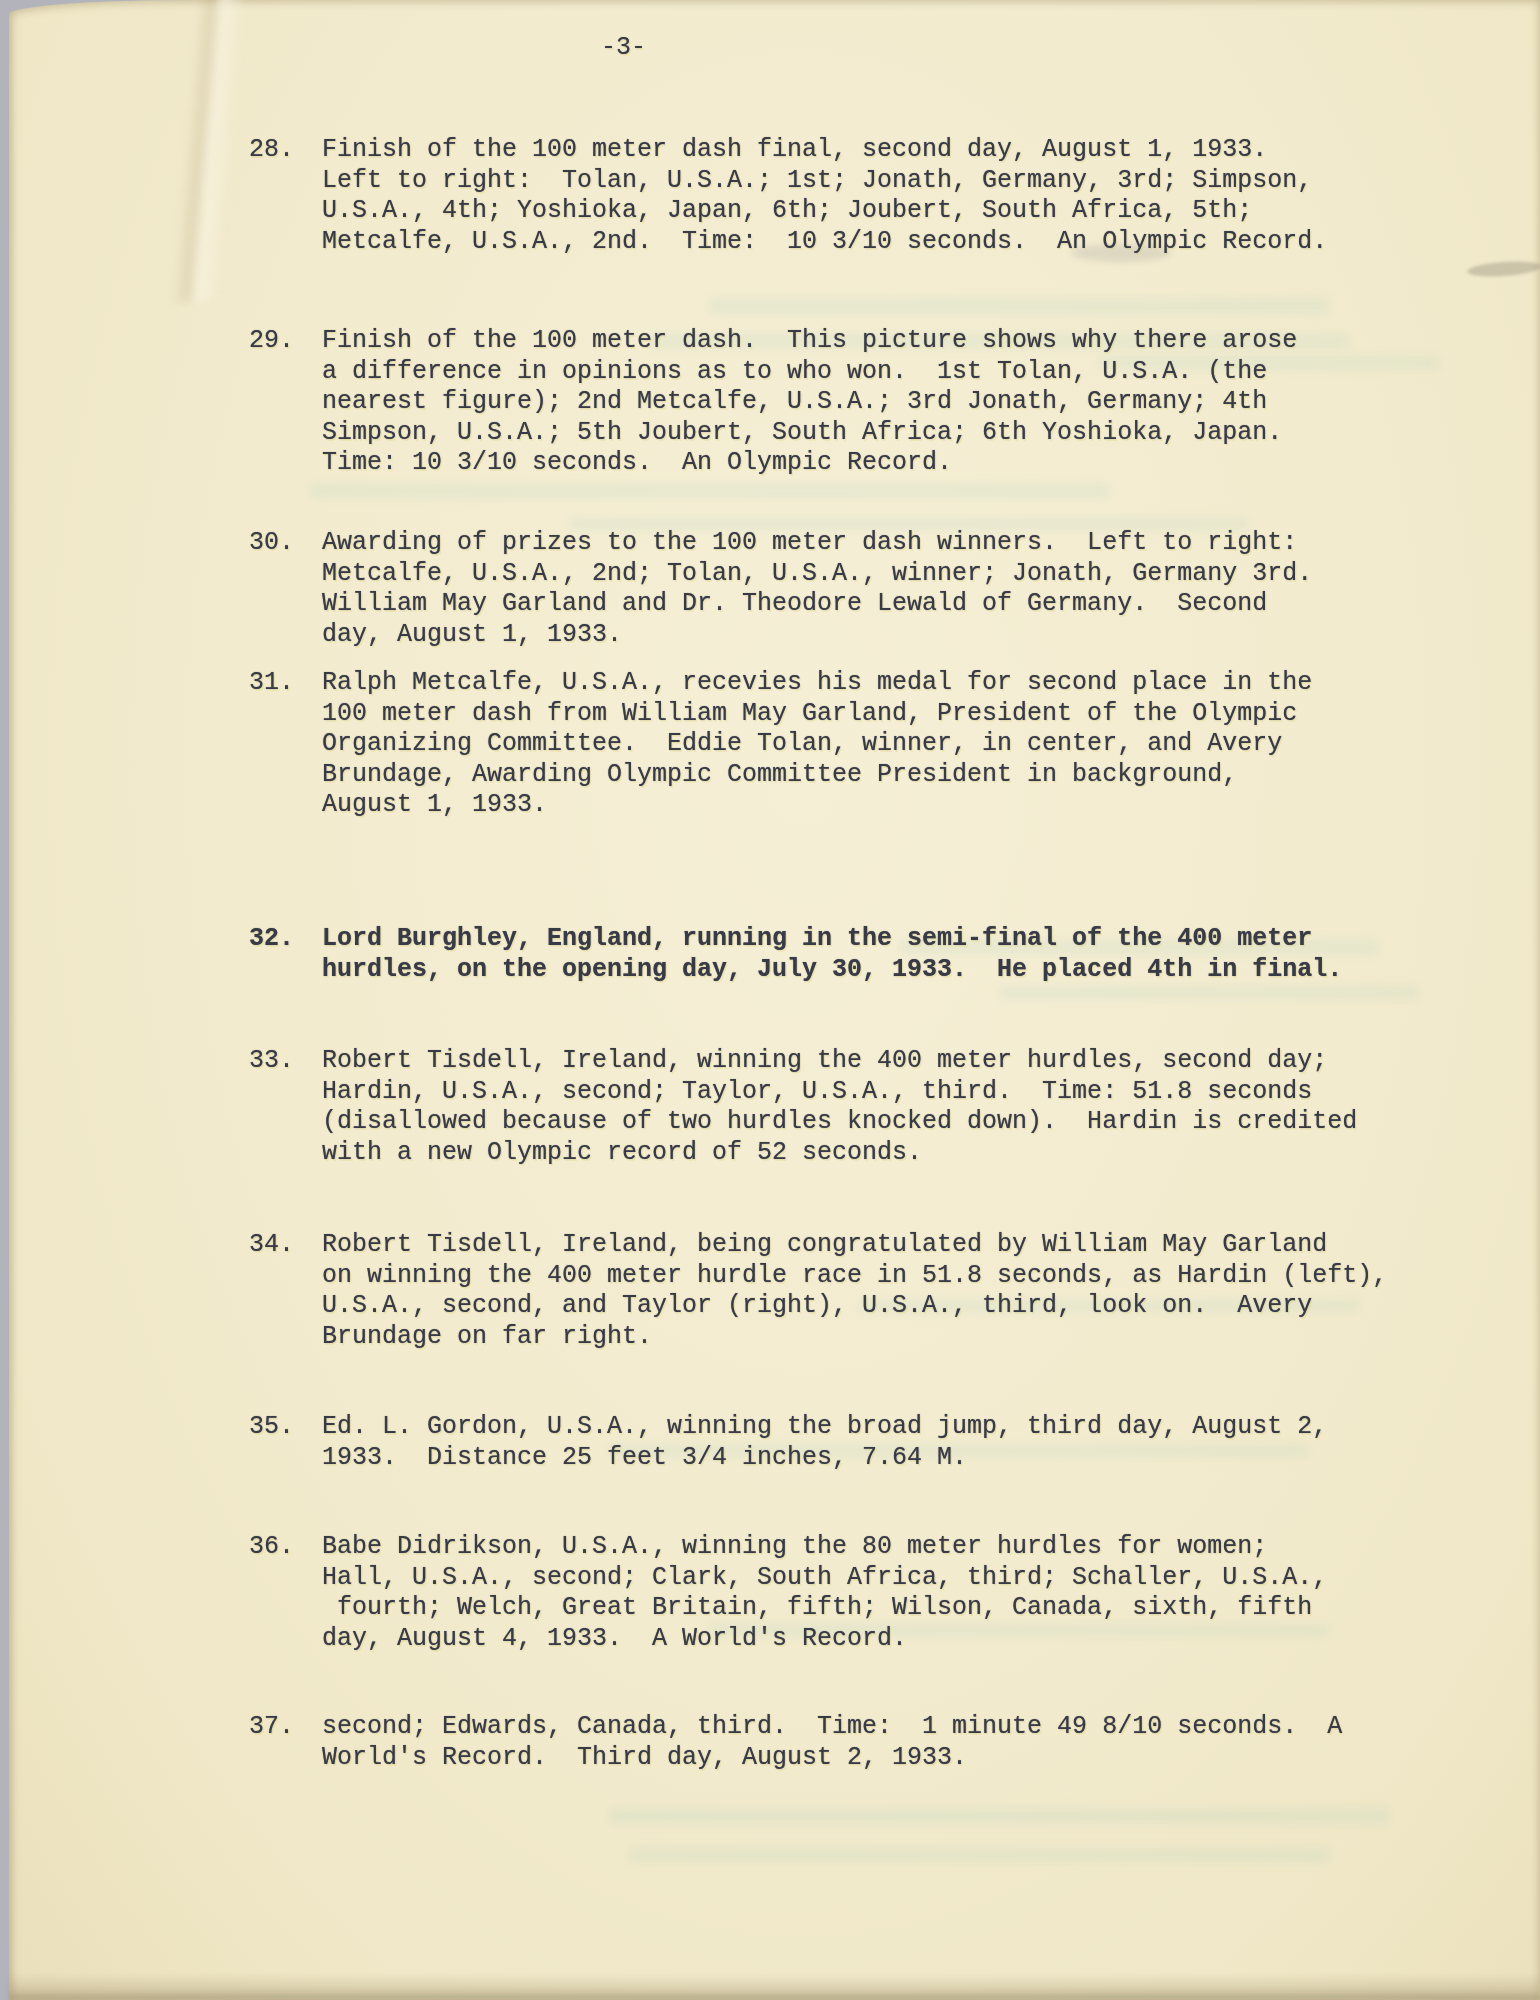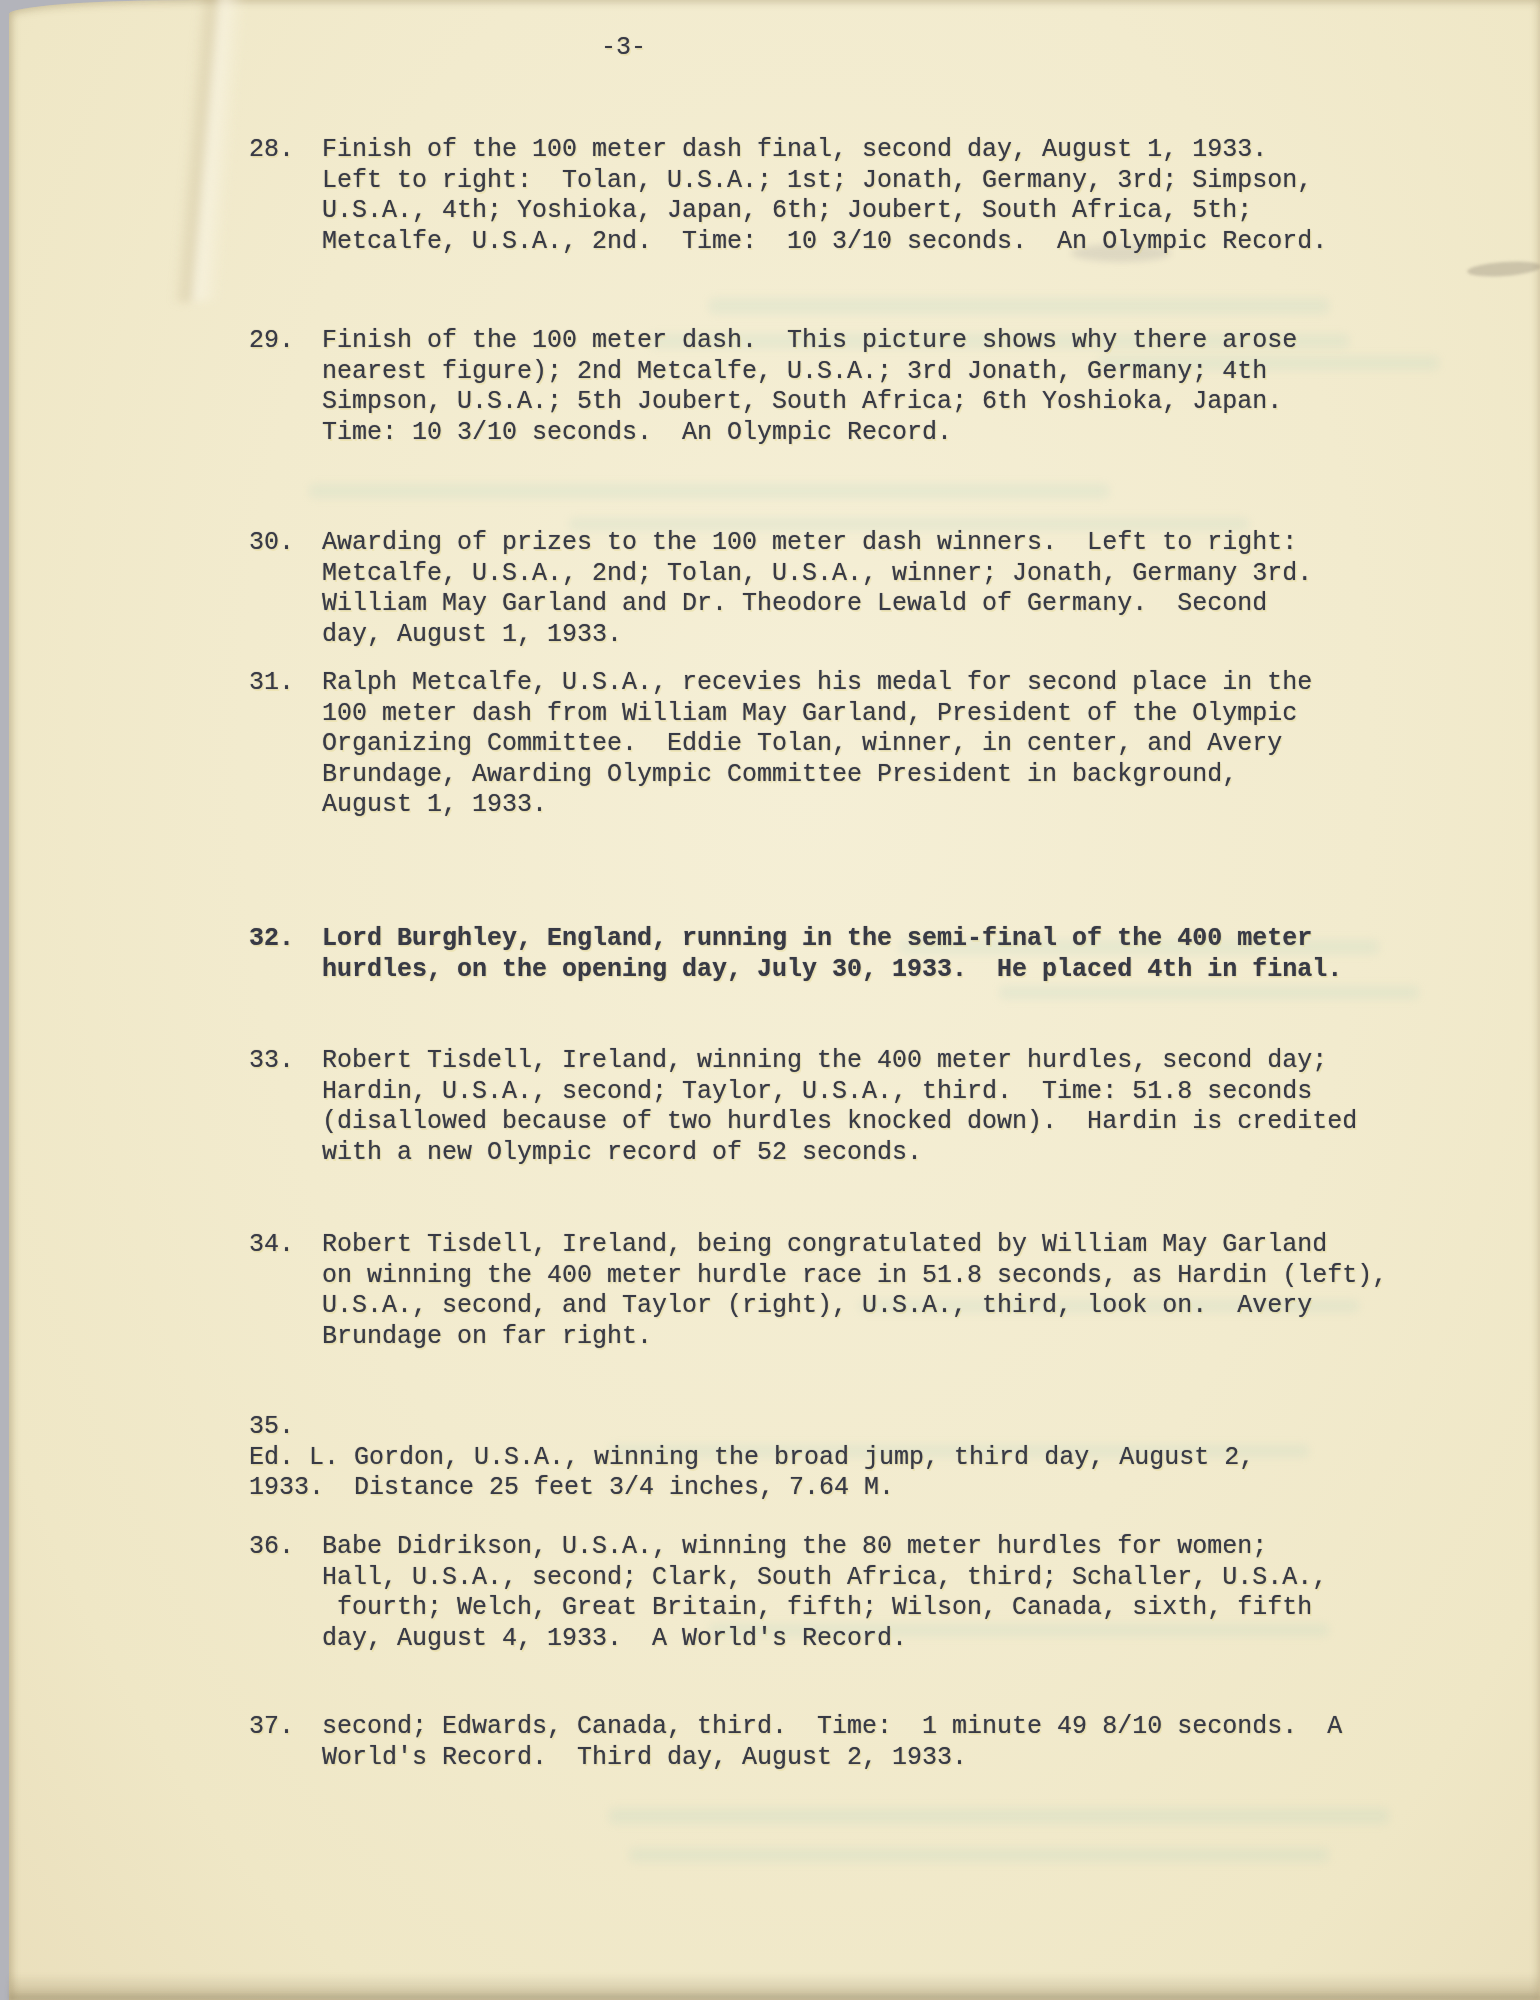--- a/index.html
+++ b/index.html
@@ -85,20 +85,21 @@
           <div class="line">Left to right:  Tolan, U.S.A.; 1st; Jonath, Germany, 3rd; Simpson,</div>
           <div class="line">U.S.A., 4th; Yoshioka, Japan, 6th; Joubert, South Africa, 5th;</div>
           <div class="line">Metcalfe, U.S.A., 2nd.  Time:  10 3/10 seconds.  An Olympic Record.</div>
         </div>
   </div>
 
   <div class="item" style="top: 326px;">
     <span class="num">29.</span>
     <div class="lines">
           <div class="line">Finish of the 100 meter dash.  This picture shows why there arose</div>
+          <div class="line">a difference in opinions as to who won.  1st Tolan, U.S.A. (the</div>
           <div class="line">nearest figure); 2nd Metcalfe, U.S.A.; 3rd Jonath, Germany; 4th</div>
           <div class="line">Simpson, U.S.A.; 5th Joubert, South Africa; 6th Yoshioka, Japan.</div>
           <div class="line">Time: 10 3/10 seconds.  An Olympic Record.</div>
         </div>
   </div>
 
   <div class="item" style="top: 528px;">
     <span class="num">30.</span>
     <div class="lines">
           <div class="line">Awarding of prizes to the 100 meter dash winners.  Left to right:</div>
@@ -140,21 +141,21 @@
   <div class="item" style="top: 1230px;">
     <span class="num">34.</span>
     <div class="lines">
           <div class="line">Robert Tisdell, Ireland, being congratulated by William May Garland</div>
           <div class="line">on winning the 400 meter hurdle race in 51.8 seconds, as Hardin (left),</div>
           <div class="line">U.S.A., second, and Taylor (right), U.S.A., third, look on.  Avery</div>
           <div class="line">Brundage on far right.</div>
         </div>
   </div>
 
-  <div class="item" style="top: 1412px; flex-direction: column;">
+  <div class="item" style="top: 1412px;">
     <span class="num">35.</span>
     <div class="lines">
           <div class="line">Ed. L. Gordon, U.S.A., winning the broad jump, third day, August 2,</div>
           <div class="line">1933.  Distance 25 feet 3/4 inches, 7.64 M.</div>
         </div>
   </div>
 
   <div class="item" style="top: 1532px;">
     <span class="num">36.</span>
     <div class="lines">

